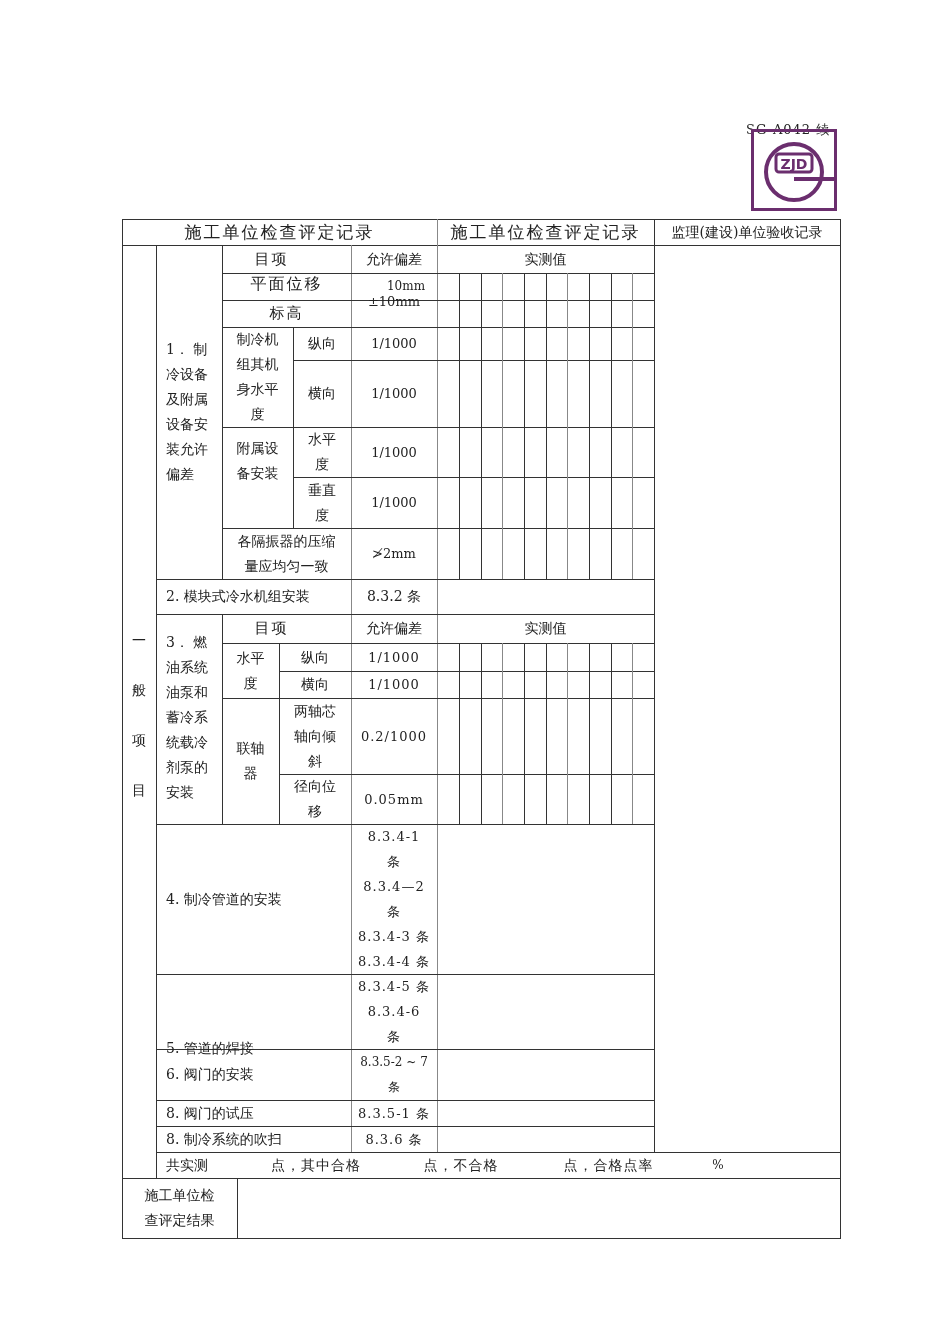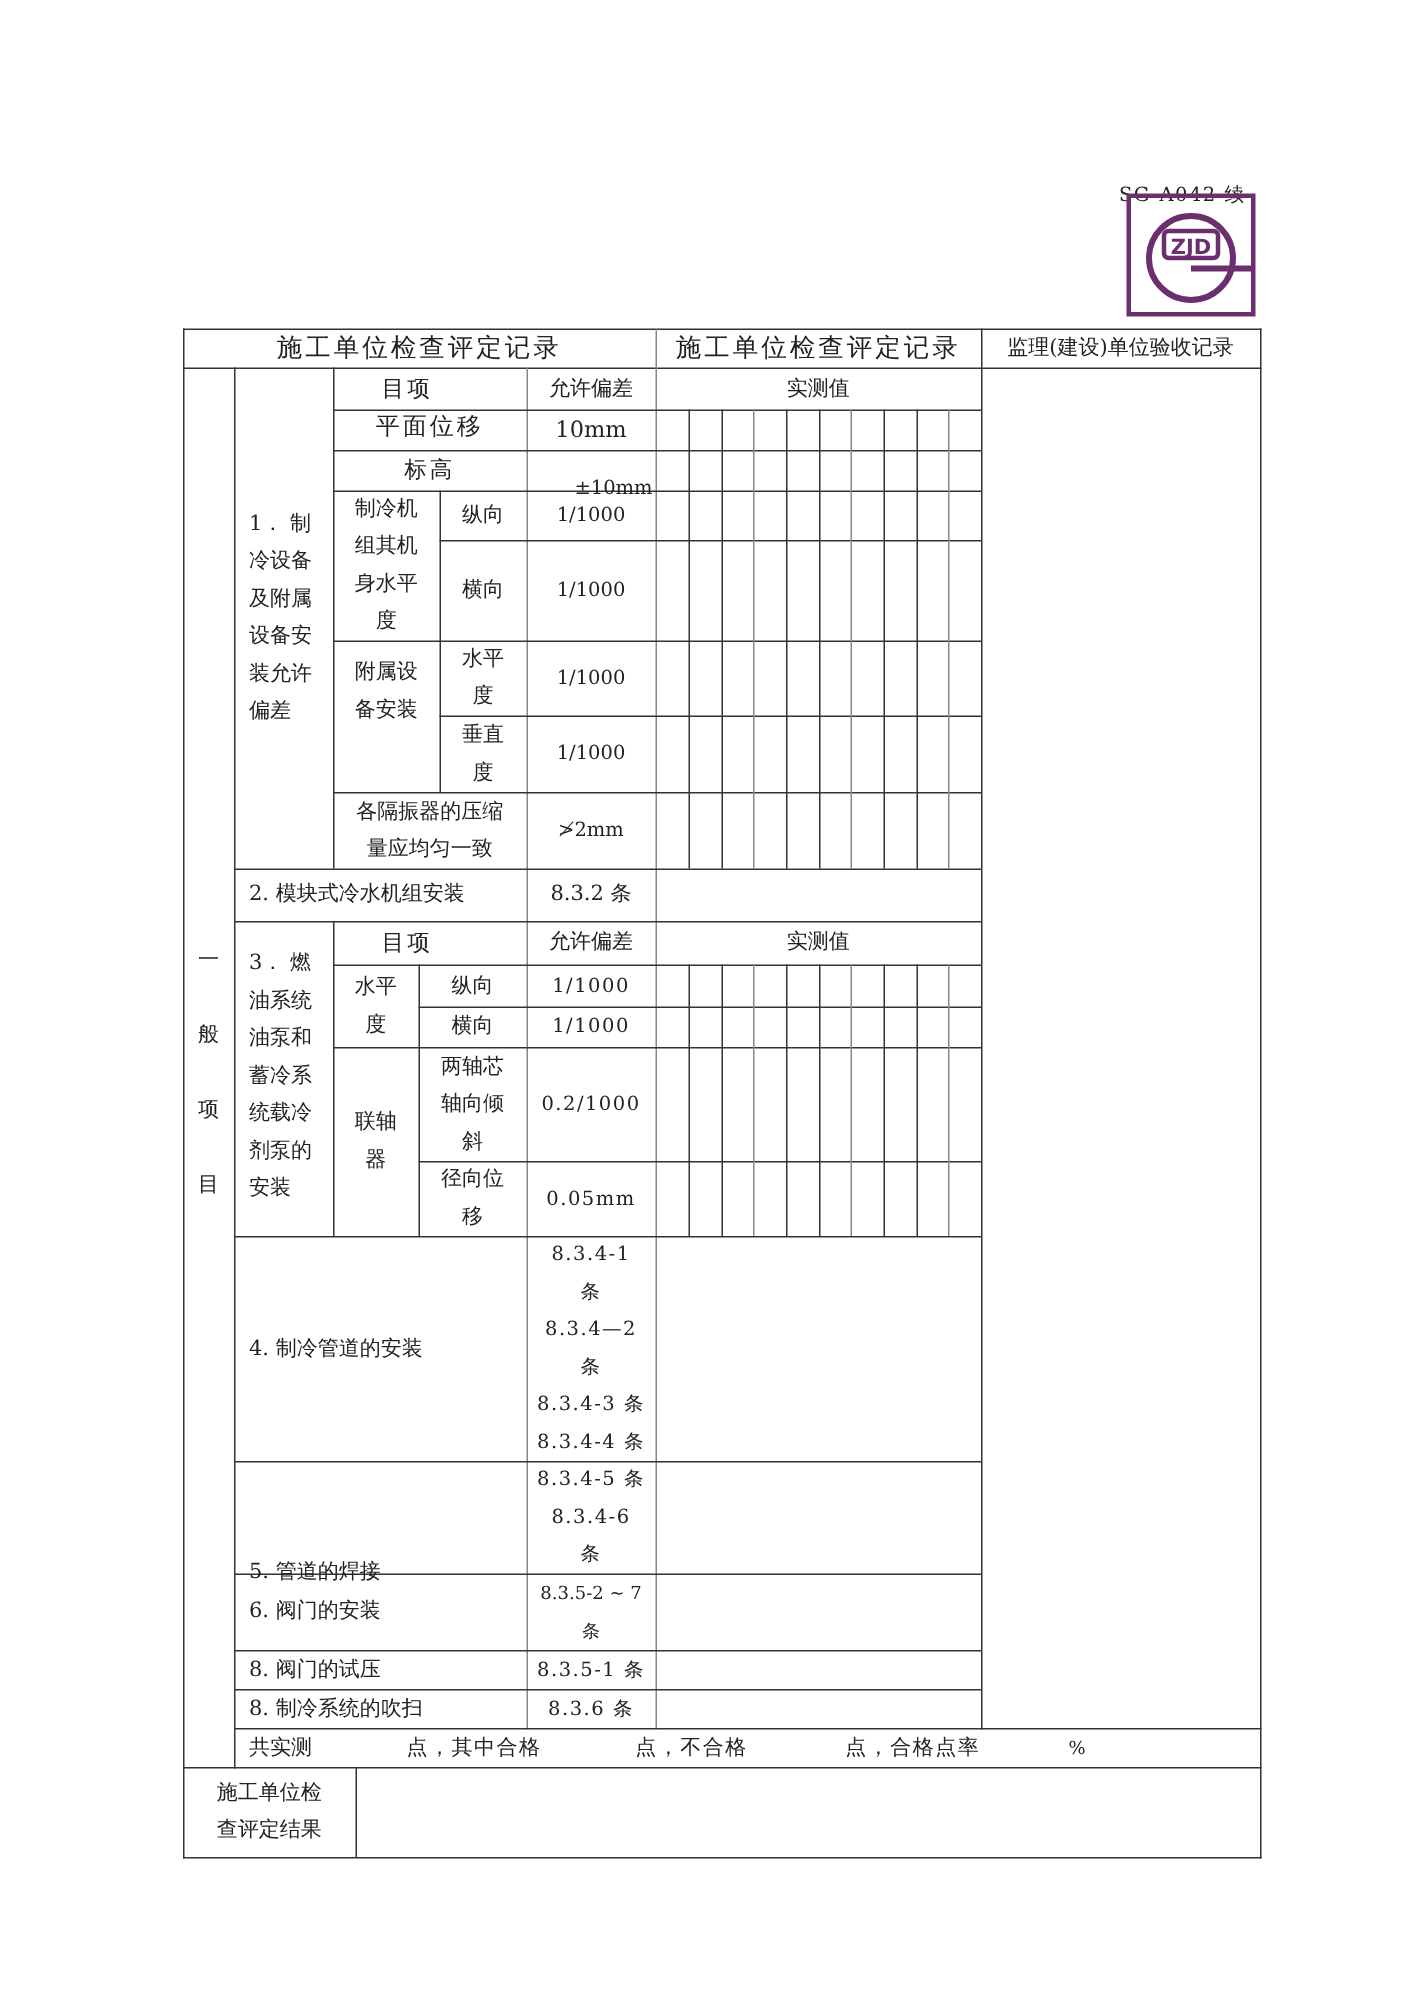--- a/index.html
+++ b/index.html
@@ -107,23 +107,23 @@
 冷设备
 及附属
 设备安
 装允许
 偏差</div>
 <div class="t big" style="left:222px;top:245px;width:129px;height:28px;font-size:15px;padding-right:30px;box-sizing:border-box;">目项</div>
 <div class="t" style="left:351px;top:245px;width:86px;height:28px;">允许偏差</div>
 <div class="t" style="left:437px;top:245px;width:217px;height:28px;">实测值</div>
 
 <div class="t big" style="left:222px;top:270px;width:129px;height:27px;font-size:16px;">平面位移</div>
-<div class="t" style="left:351px;top:273px;width:86px;height:27px;font-size:15px;">10mm</div>
+<div class="t" style="left:351px;top:273px;width:86px;height:27px;font-size:12px;padding-left:12px;">10mm</div>
 <div class="t big" style="left:222px;top:300px;width:129px;height:27px;font-size:15px;">标高</div>
-<div class="t" style="left:351px;top:312px;width:86px;height:27px;font-size:13px;padding-left:15px;">±10mm</div>
+<div class="t" style="left:351px;top:288px;width:86px;height:27px;font-size:13px;">±10mm</div>
 
 <div class="t" style="left:222px;top:327px;width:71px;height:100px;align-items:flex-start;">制冷机
 组其机
 身水平
 度</div>
 <div class="t" style="left:293px;top:327px;width:58px;height:33px;">纵向</div>
 <div class="t" style="left:351px;top:327px;width:86px;height:33px;font-size:13px;">1/1000</div>
 <div class="t" style="left:293px;top:360px;width:58px;height:67px;">横向</div>
 <div class="t" style="left:351px;top:360px;width:86px;height:67px;font-size:13px;">1/1000</div>
 

